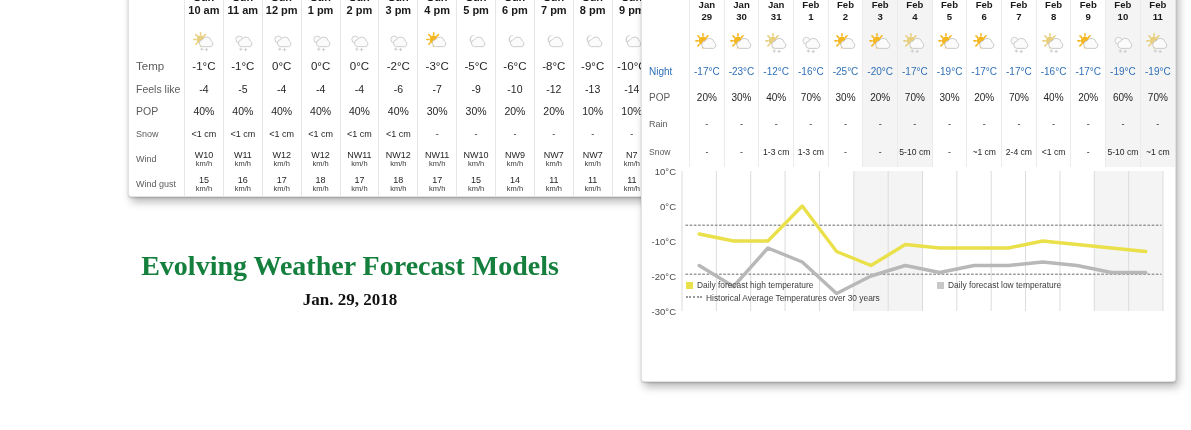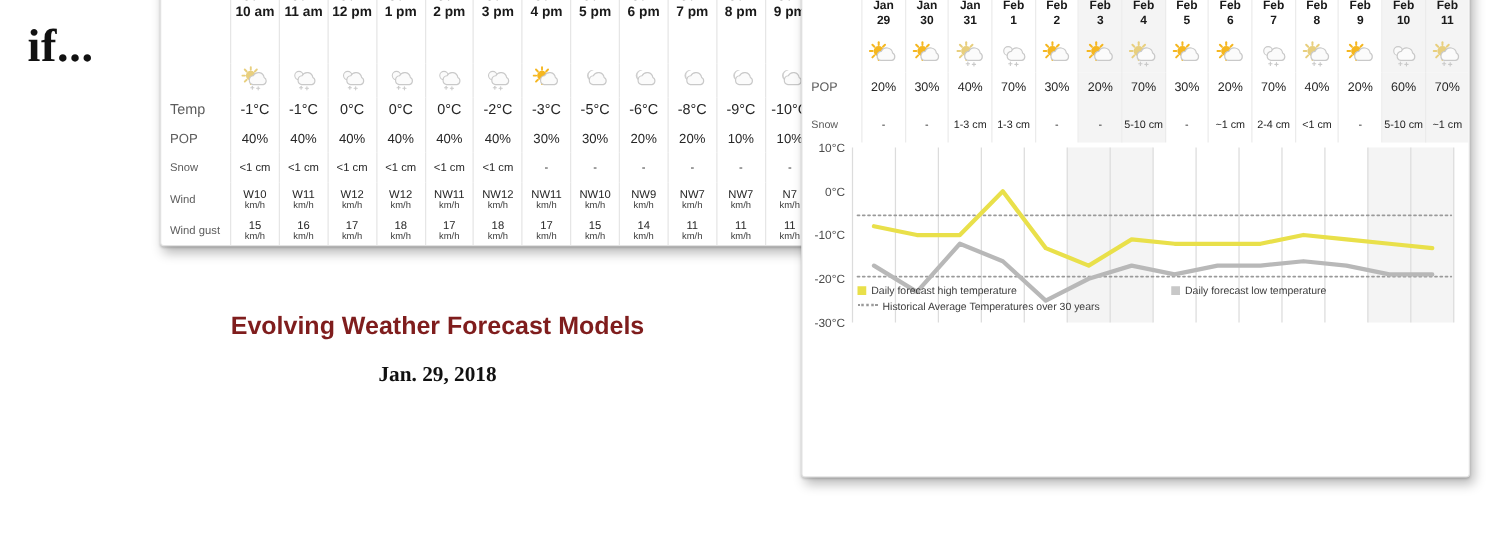--- a/index.html
+++ b/index.html
@@ -83,40 +83,39 @@
     font-family:"Liberation Sans", sans-serif;white-space:nowrap;padding-left:20px;}
   .sw{display:inline-block;width:7px;height:7px;vertical-align:-1px;margin-right:4px;}
   .sw.y{background:#e9e04a;}
   .sw.g{background:#c8c8c8;}
   .sw.d{display:inline-block;width:16px;border-top:2px dotted #9a9a9a;
         vertical-align:3px;margin-right:4px;height:0;}
 
   
   #title-main{
     position:absolute;left:0;top:250px;width:700px;text-align:center;
-    font-family:Liberation Sans, sans-serif;font-weight:700;
-    font-size:20px;color:#7f1d1d;
+    font-family:Liberation Serif, serif;font-weight:700;
+    font-size:28px;color:#15803d;
   }
   #title-date{
     position:absolute;left:0;top:290px;width:700px;text-align:center;
     font-family:"Liberation Serif", serif;font-weight:700;
     font-size:17px;color:#111;
   }
   #credit{
     position:absolute;right:16px;top:398px;
     font-family:"Liberation Serif", serif;font-weight:700;
     font-size:11px;color:#111;
   }
 </style>
 </head>
 <body>
 
 <div class="slide">
 
-  <div id="if-text">if...</div>
 
   <div class="card" id="hourly-card">
     <table id="hourly-table">
       <tbody id="hourly-body">
           <tr class="hdr">
             <td class="rowlabel"></td>
             <td>Sun<br>10 am</td>
             <td>Sun<br>11 am</td>
             <td>Sun<br>12 pm</td>
             <td>Sun<br>1 pm</td>
@@ -243,20 +242,35 @@
             <td>0°C</td>
             <td>0°C</td>
             <td>0°C</td>
             <td>-2°C</td>
             <td>-3°C</td>
             <td>-5°C</td>
             <td>-6°C</td>
             <td>-8°C</td>
             <td>-9°C</td>
             <td>-10°C</td>
+          </tr>
+          <tr class="feels">
+            <td class="rowlabel">Feels like</td>
+            <td>-4</td>
+            <td>-5</td>
+            <td>-4</td>
+            <td>-4</td>
+            <td>-4</td>
+            <td>-6</td>
+            <td>-7</td>
+            <td>-9</td>
+            <td>-10</td>
+            <td>-12</td>
+            <td>-13</td>
+            <td>-14</td>
           </tr>
           <tr class="pop">
             <td class="rowlabel">POP</td>
             <td>40%</td>
             <td>40%</td>
             <td>40%</td>
             <td>40%</td>
             <td>40%</td>
             <td>40%</td>
             <td>30%</td>
@@ -539,36 +553,70 @@
                 </g>
                 <path d="M11 17.5 a4.2 4.2 0 0 1 .4 -8.3 a5.4 5.4 0 0 1 10.2 1.6 a3.6 3.6 0 0 1 -.8 6.7 Z" fill="#fbfbfb" stroke="#c9c9c9" stroke-width="1.1" stroke-linejoin="round"></path>
                 <g stroke="#c9c9c9" stroke-width="1" stroke-linecap="round">
                   <line x1="10.5" y1="19" x2="10.5" y2="22"></line>
                   <line x1="9" y1="20.5" x2="12" y2="20.5"></line>
                   <line x1="16" y1="19.5" x2="16" y2="22.5"></line>
                   <line x1="14.5" y1="21" x2="17.5" y2="21"></line>
                 </g>
               </svg></td>
           </tr>
+          <tr class="night">
+            <td class="rowlabel">Night</td>
+            <td>-17°C</td>
+            <td>-23°C</td>
+            <td>-12°C</td>
+            <td>-16°C</td>
+            <td>-25°C</td>
+            <td class="we">-20°C</td>
+            <td class="we">-17°C</td>
+            <td>-19°C</td>
+            <td>-17°C</td>
+            <td>-17°C</td>
+            <td>-16°C</td>
+            <td>-17°C</td>
+            <td class="we">-19°C</td>
+            <td class="we">-19°C</td>
+          </tr>
           <tr class="pop">
             <td class="rowlabel">POP</td>
             <td>20%</td>
             <td>30%</td>
             <td>40%</td>
             <td>70%</td>
             <td>30%</td>
             <td class="we">20%</td>
             <td class="we">70%</td>
             <td>30%</td>
             <td>20%</td>
             <td>70%</td>
             <td>40%</td>
             <td>20%</td>
             <td class="we">60%</td>
             <td class="we">70%</td>
+          </tr>
+          <tr class="rain">
+            <td class="rowlabel">Rain</td>
+            <td>-</td>
+            <td>-</td>
+            <td>-</td>
+            <td>-</td>
+            <td>-</td>
+            <td class="we">-</td>
+            <td class="we">-</td>
+            <td>-</td>
+            <td>-</td>
+            <td>-</td>
+            <td>-</td>
+            <td>-</td>
+            <td class="we">-</td>
+            <td class="we">-</td>
           </tr>
           <tr class="snow">
             <td class="rowlabel">Snow</td>
             <td>-</td>
             <td>-</td>
             <td>1-3 cm</td>
             <td>1-3 cm</td>
             <td>-</td>
             <td class="we">-</td>
             <td class="we">5-10 cm</td>

